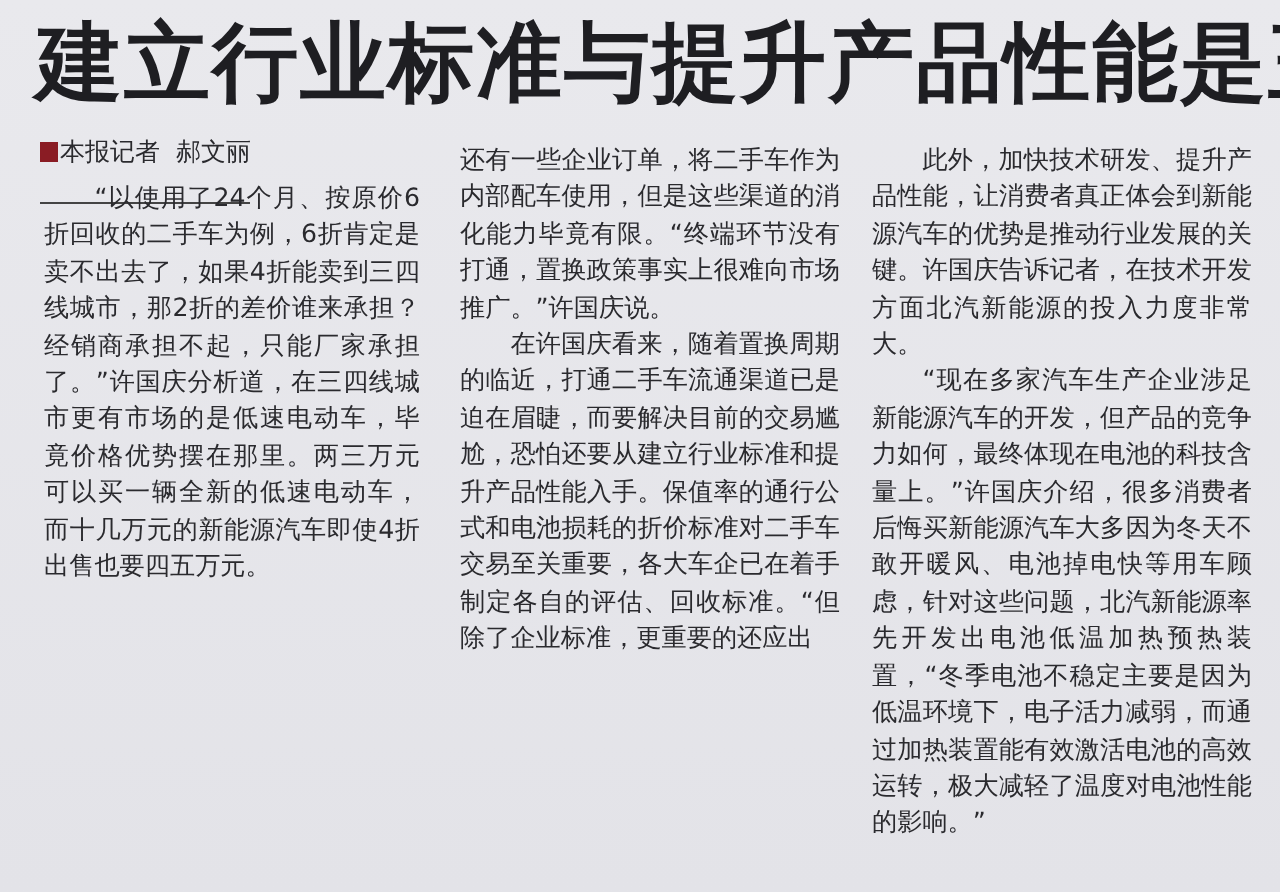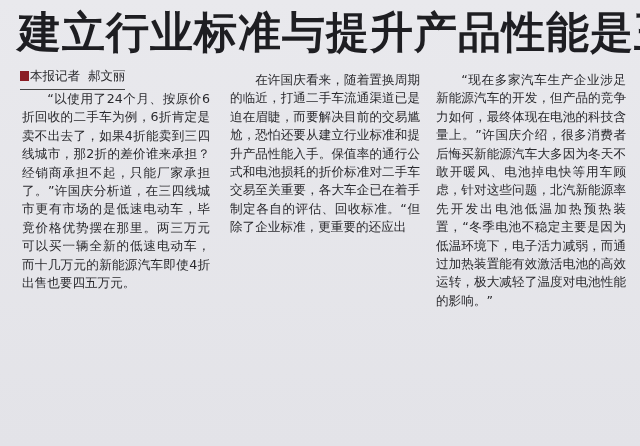--- a/index.html
+++ b/index.html
@@ -19,21 +19,21 @@
     white-space: nowrap; overflow: hidden;
   }
   .headline {
     position: absolute; left: 18px; top: 4px; width: 600px;
     font-size: 43px; font-weight: bold; color: #1e1e22; letter-spacing: 1px;
     line-height: 56px; white-space: nowrap;
   }
   .byline {
     position: absolute; left: 20px; top: 68px;
     font-size: 12.5px; color: #2a2a2e; border-bottom: 1px solid #444;
-    padding-bottom: 5px; line-height: 16px;
+    padding-bottom: 17px; line-height: 16px;
   }
   .byline .mark {
     display: inline-block; width: 9px; height: 10px; background: #8a1c24;
     vertical-align: -1px; margin-right: 1px;
   }
   .col {
     position: absolute; font-size: 12.6px; line-height: 18.4px;
     text-align: justify; color: #2a2a2e;
   }
   .col p { margin: 0; }
@@ -53,20 +53,22 @@
   <div class="byline">
     <span class="mark"></span><span>本报记者</span><span>&nbsp;&nbsp;</span><span>郝文丽</span>
   </div>
 
   <div class="col c1">
     <p class="ind">“以使用了24个月、按原价6折回收的二手车为例，6折肯定是卖不出去了，如果4折能卖到三四线城市，那2折的差价谁来承担？经销商承担不起，只能厂家承担了。”许国庆分析道，在三四线城市更有市场的是低速电动车，毕竟价格优势摆在那里。两三万元可以买一辆全新的低速电动车，而十几万元的新能源汽车即使4折出售也要四五万元。</p>
 
   </div>
 
   <div class="col c2">
+    <p>还有一些企业订单，将二手车作为内部配车使用，但是这些渠道的消化能力毕竟有限。“终端环节没有打通，置换政策事实上很难向市场推广。”许国庆说。</p>
     <p class="ind">在许国庆看来，随着置换周期的临近，打通二手车流通渠道已是迫在眉睫，而要解决目前的交易尴尬，恐怕还要从建立行业标准和提升产品性能入手。保值率的通行公式和电池损耗的折价标准对二手车交易至关重要，各大车企已在着手制定各自的评估、回收标准。“但除了企业标准，更重要的还应出</p>
   </div>
 
   <div class="col c3">
+    <p class="ind">此外，加快技术研发、提升产品性能，让消费者真正体会到新能源汽车的优势是推动行业发展的关键。许国庆告诉记者，在技术开发方面北汽新能源的投入力度非常大。</p>
     <p class="ind">“现在多家汽车生产企业涉足新能源汽车的开发，但产品的竞争力如何，最终体现在电池的科技含量上。”许国庆介绍，很多消费者后悔买新能源汽车大多因为冬天不敢开暖风、电池掉电快等用车顾虑，针对这些问题，北汽新能源率先开发出电池低温加热预热装置，“冬季电池不稳定主要是因为低温环境下，电子活力减弱，而通过加热装置能有效激活电池的高效运转，极大减轻了温度对电池性能的影响。”</p>
 
   </div>
 </div>
 
 </body></html>

